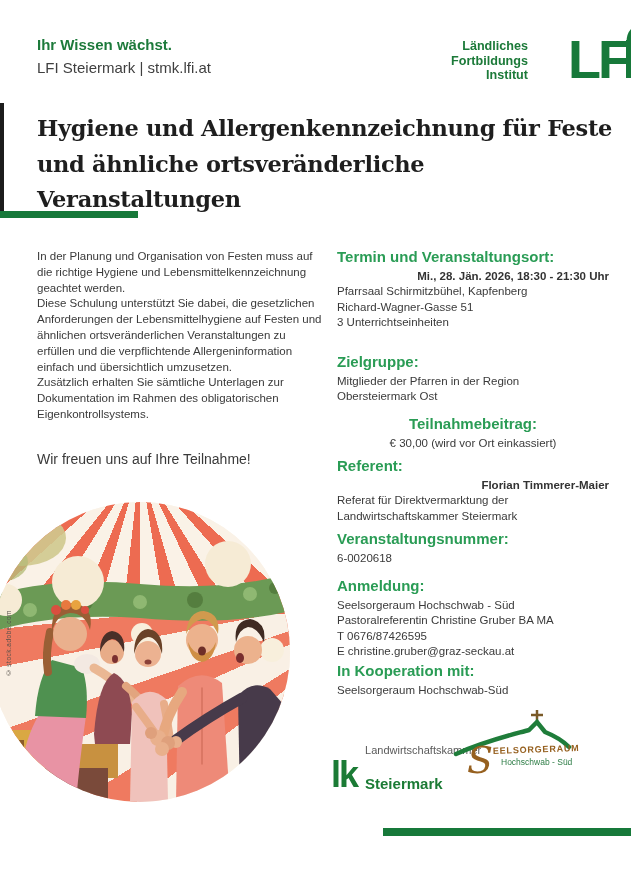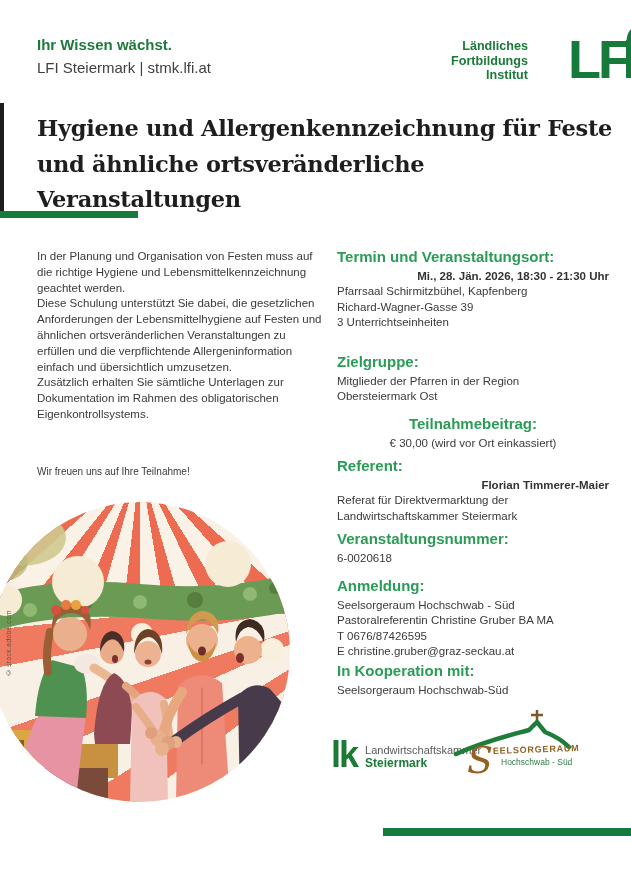--- a/index.html
+++ b/index.html
@@ -16,21 +16,21 @@
   .lfi-mark{margin-left:6px;}
 
   
   .title-sidebar{left:0;top:103px;width:4px;height:108px;background:#1c1c1c;}
   .title{left:37px;top:111px;font-family:"DejaVu Serif",serif;font-weight:bold;
          font-size:22.5px;line-height:35.5px;color:#1e1e1e;white-space:nowrap;letter-spacing:-0.3px;}
   .title-bar{left:0;top:211px;width:138px;height:7px;background:#17793a;}
 
   
   .intro{left:37px;top:249px;width:286px;font-size:11.5px;line-height:15.8px;color:#3a3a3a;}
-  .closing{left:37px;top:466px;font-size:10px;color:#3a3a3a;}
+  .closing{left:37px;top:451px;font-size:14px;color:#3a3a3a;}
 
   
   .section{left:337px;width:272px;}
   .sec-heading{font-size:15px;font-weight:bold;color:#2a9c55;margin-bottom:4px;}
   .sec-line{font-size:11.5px;line-height:15.4px;color:#3a3a3a;}
   .sec-line.bold{font-weight:bold;color:#333;text-align:right;}
   .sec-termin{top:248px;} .sec-ziel{top:353px;} .sec-beitrag{top:415px;text-align:center;}
   .sec-referent{top:457px;} .sec-nummer{top:530px;} .sec-anmeldung{top:577px;}
   .sec-koop{top:662px;}
 
@@ -45,21 +45,21 @@
       #ef7a60 0deg 5deg,#f9f0e5 5deg 13deg);}
   .photo svg{position:absolute;left:0;top:0;}
   .credit{left:5px;top:610px;font-size:6.5px;color:#55504a;
           writing-mode:vertical-rl;transform:rotate(180deg);letter-spacing:0.5px;z-index:5;}
 
   
   .lk-logo{left:331px;top:740px;display:flex;align-items:flex-end;}
   .lk-mark{font-size:36px;line-height:30px;font-weight:bold;color:#1b7b35;letter-spacing:-2px;}
   .lk-text{margin-left:8px;padding-top:4px;}
   .lk-org{font-size:11px;color:#5a5a5a;line-height:13px;}
-  .lk-region{font-size:12px;font-weight:bold;color:#1b7b35;line-height:13px;}
+  .lk-region{font-size:15px;font-weight:bold;color:#1b7b35;line-height:13px;margin-top:20px;}
   .ssr-logo{left:453px;top:707px;}
 
   .bottom-bar{left:383px;top:828px;width:248px;height:8px;background:#17793a;}
 </style>
 </head>
 <body>
 
 <div class="abs tagline">Ihr Wissen wächst.</div>
 <div class="abs subline">LFI Steiermark | stmk.lfi.at</div>
 
@@ -89,21 +89,21 @@
   <div>In der Planung und Organisation von Festen muss auf die richtige Hygiene und Lebensmittelkennzeichnung geachtet werden.</div>
   <div>Diese Schulung unterstützt Sie dabei, die gesetzlichen Anforderungen der Lebensmittelhygiene auf Festen und ähnlichen ortsveränderlichen Veranstaltungen zu erfüllen und die verpflichtende Allergeninformation einfach und übersichtlich umzusetzen.</div>
   <div>Zusätzlich erhalten Sie sämtliche Unterlagen zur Dokumentation im Rahmen des obligatorischen Eigenkontrollsystems.</div>
 </div>
 <div class="abs closing">Wir freuen uns auf Ihre Teilnahme!</div>
 
 <div class="abs section sec-termin">
   <div class="sec-heading">Termin und Veranstaltungsort:</div>
   <div class="sec-line bold">Mi., 28. Jän. 2026, 18:30 - 21:30 Uhr</div>
   <div class="sec-line">Pfarrsaal Schirmitzbühel, Kapfenberg</div>
-  <div class="sec-line">Richard-Wagner-Gasse 39</div>
+  <div class="sec-line">Richard-Wagner-Gasse 51</div>
   <div class="sec-line">3 Unterrichtseinheiten</div>
 </div>
 
 <div class="abs section sec-ziel">
   <div class="sec-heading">Zielgruppe:</div>
   <div class="sec-line">Mitglieder der Pfarren in der Region</div>
   <div class="sec-line">Obersteiermark Ost</div>
 </div>
 
 <div class="abs section sec-beitrag">

